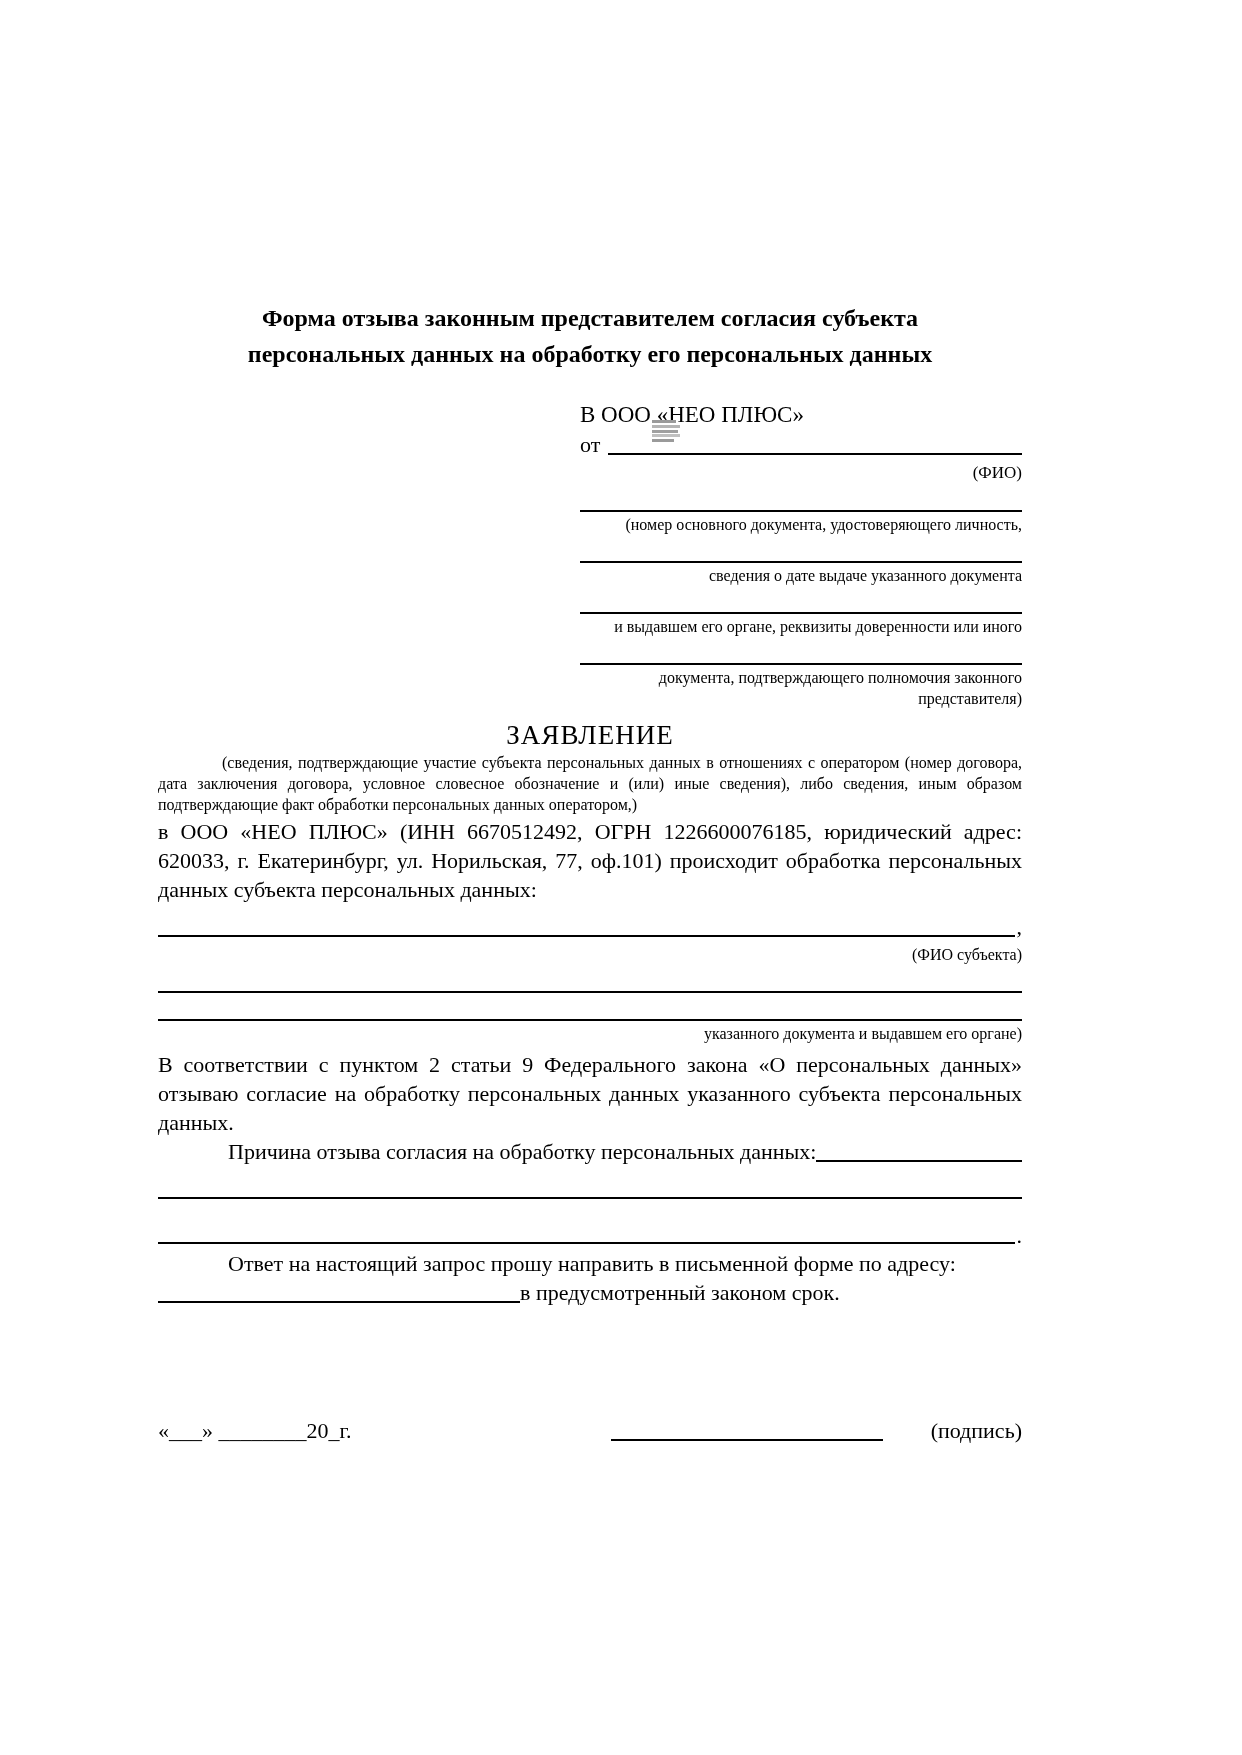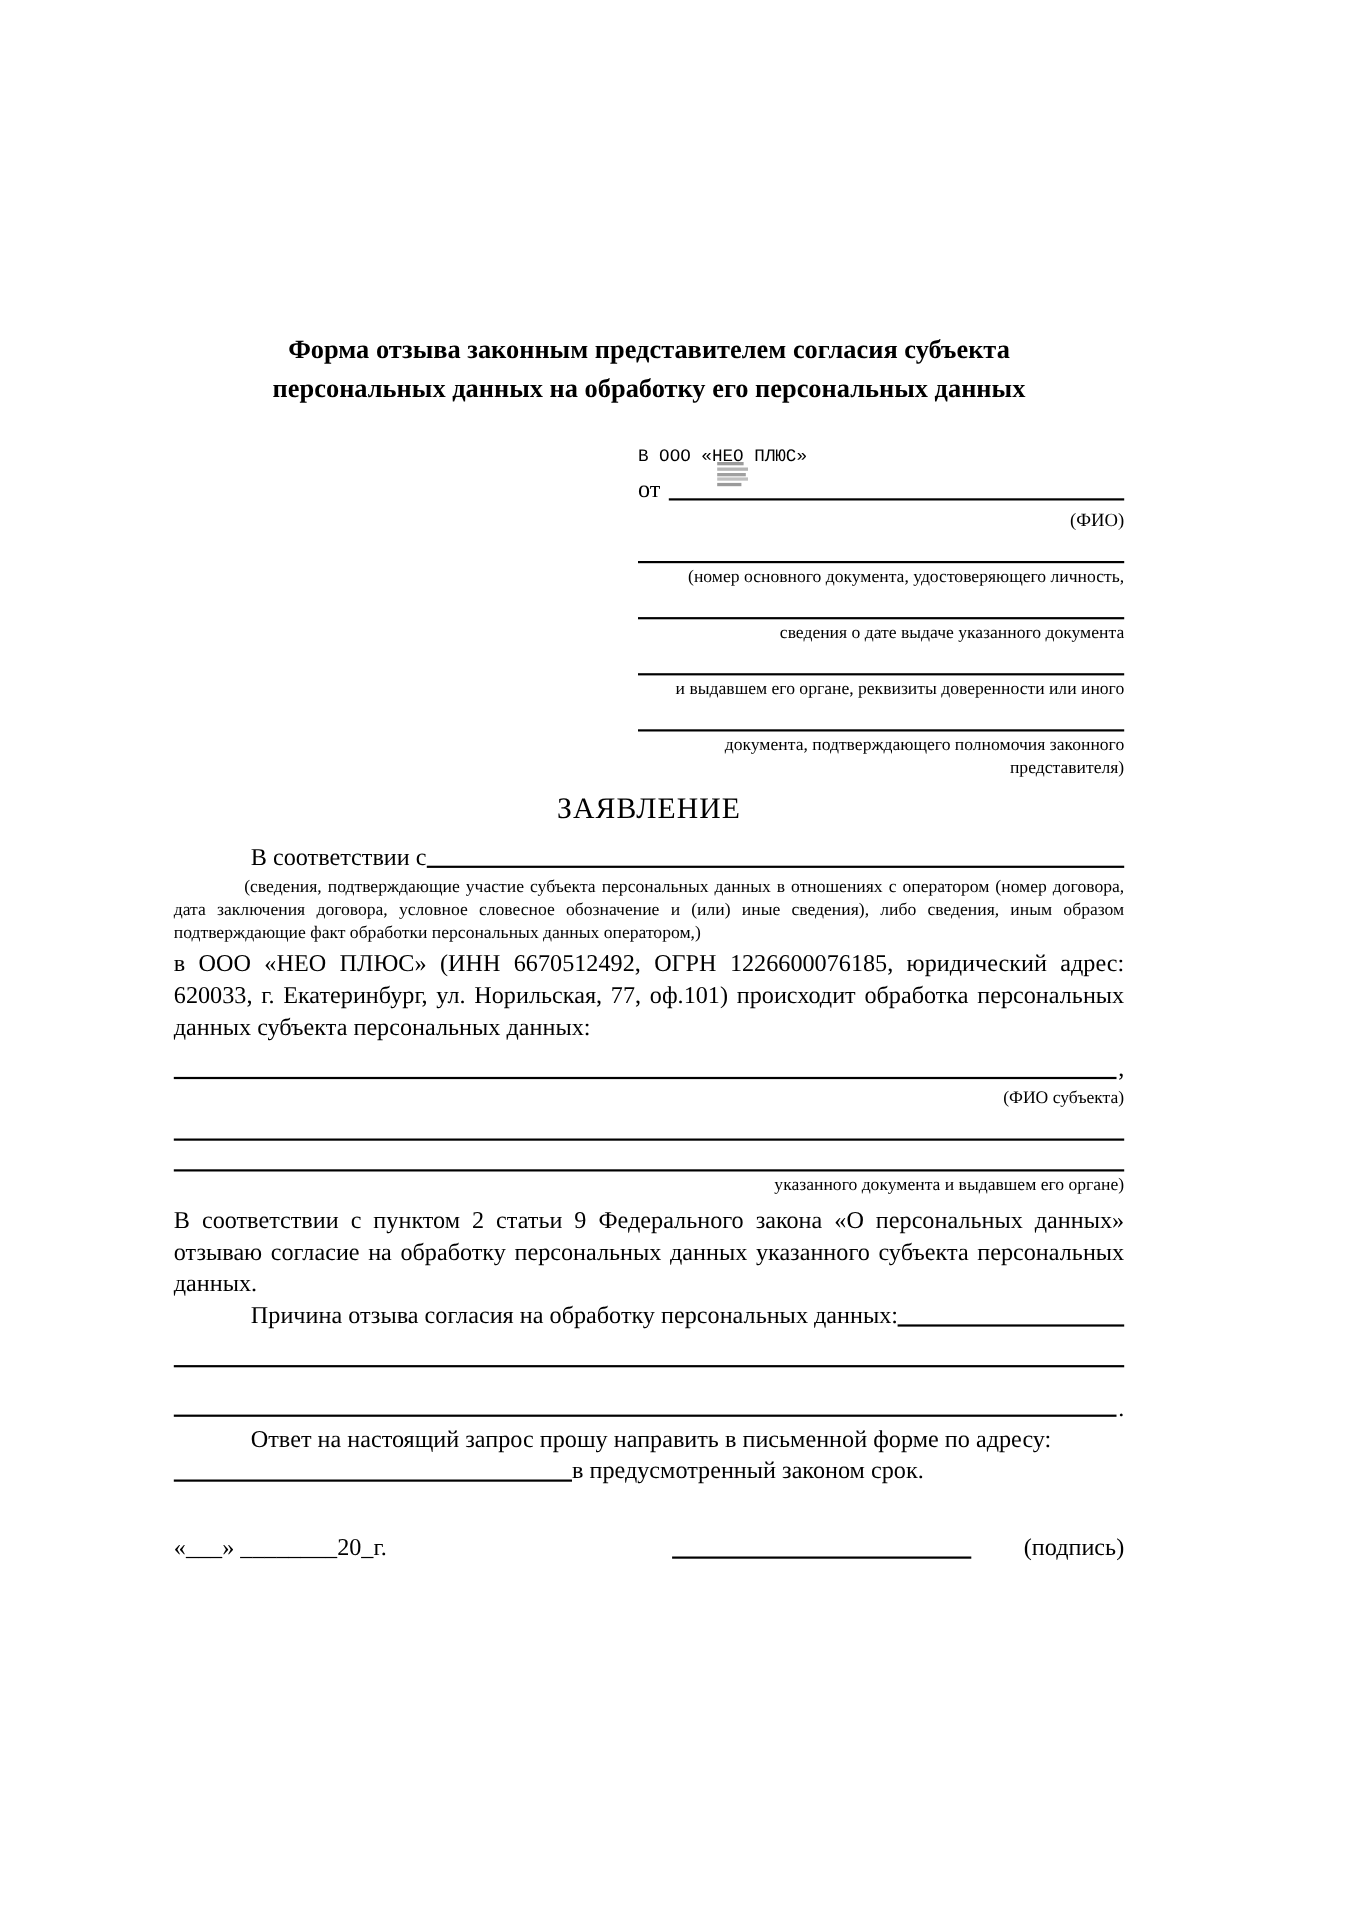--- a/index.html
+++ b/index.html
@@ -50,21 +50,21 @@
     font-weight: bold;
     font-size: 24px;
     line-height: 36px;
   }
 
   .addressee {
     margin-left: 422px;
     margin-top: 28px;
     width: 442px;
   }
-  .addressee .to-line { font-size: 16px; line-height: 30px; font-family: Liberation Mono, monospace; }
+  .addressee .to-line { font-size: 23px; line-height: 30px; }
   .from-row { display: flex; line-height: 30px; }
   .from-row .prefix { flex: none; padding-right: 8px; }
 
   .u-fill {
     flex: 1 1 auto;
     align-self: flex-end;
     border-bottom: 2px solid #000;
     margin-bottom: 5px;
     min-width: 30px;
   }
@@ -115,21 +115,21 @@
   .long-blank-1 { margin-top: 30px; }
   .period-row { margin-top: 24px; line-height: 26px; }
   .period-row .tail { flex: none; padding-left: 2px; }
   .confirm-para { margin-top: 4px; text-indent: 70px; text-align: justify; }
   .reply-para { margin-top: 0; text-indent: 70px; }
   .reply-row { line-height: 30px; display: flex; }
   .reply-row .u-fixed { width: 362px; }
   .reply-row .tail { flex: none; }
 
   .footer-row {
-    margin-top: 40px;
+    margin-top: 108px;
     display: flex;
     justify-content: space-between;
     align-items: flex-end;
     line-height: 30px;
   }
   .sig-group { display: flex; align-items: flex-end; gap: 48px; }
   .sig-group .u-fixed { width: 272px; }
   .sig-group .tail { flex: none; }
 </style>
 </head>
@@ -172,24 +172,20 @@
       <div class="caption">и выдавшем его органе, реквизиты доверенности или иного</div>
     </div>
     <div class="group">
       <div class="blank-line"></div>
       <div class="caption">документа, подтверждающего полномочия законного представителя)</div>
     </div>
   </div>
 
   <div class="zayavlenie">ЗАЯВЛЕНИЕ</div>
 
-  <div class="fill-row accord-row">
-    <span class="lead indent">В соответствии с</span>
-    <span class="u-fill"></span>
-  </div>
 
   <div class="small-note">(сведения, подтверждающие участие субъекта персональных данных в отношениях с оператором (номер договора, дата заключения договора, условное словесное обозначение и (или) иные сведения), либо сведения, иным образом подтверждающие факт обработки персональных данных оператором,)</div>
 
   <div class="para operator-para">в ООО «НЕО ПЛЮС» (ИНН 6670512492, ОГРН 1226600076185, юридический адрес: 620033, г. Екатеринбург, ул. Норильская, 77, оф.101) происходит обработка персональных данных субъекта персональных данных:</div>
 
   <div class="fill-row subject-row">
     <span class="u-fill"></span>
     <span class="tail">,</span>
   </div>
   <div class="caption">(ФИО субъекта)</div>

